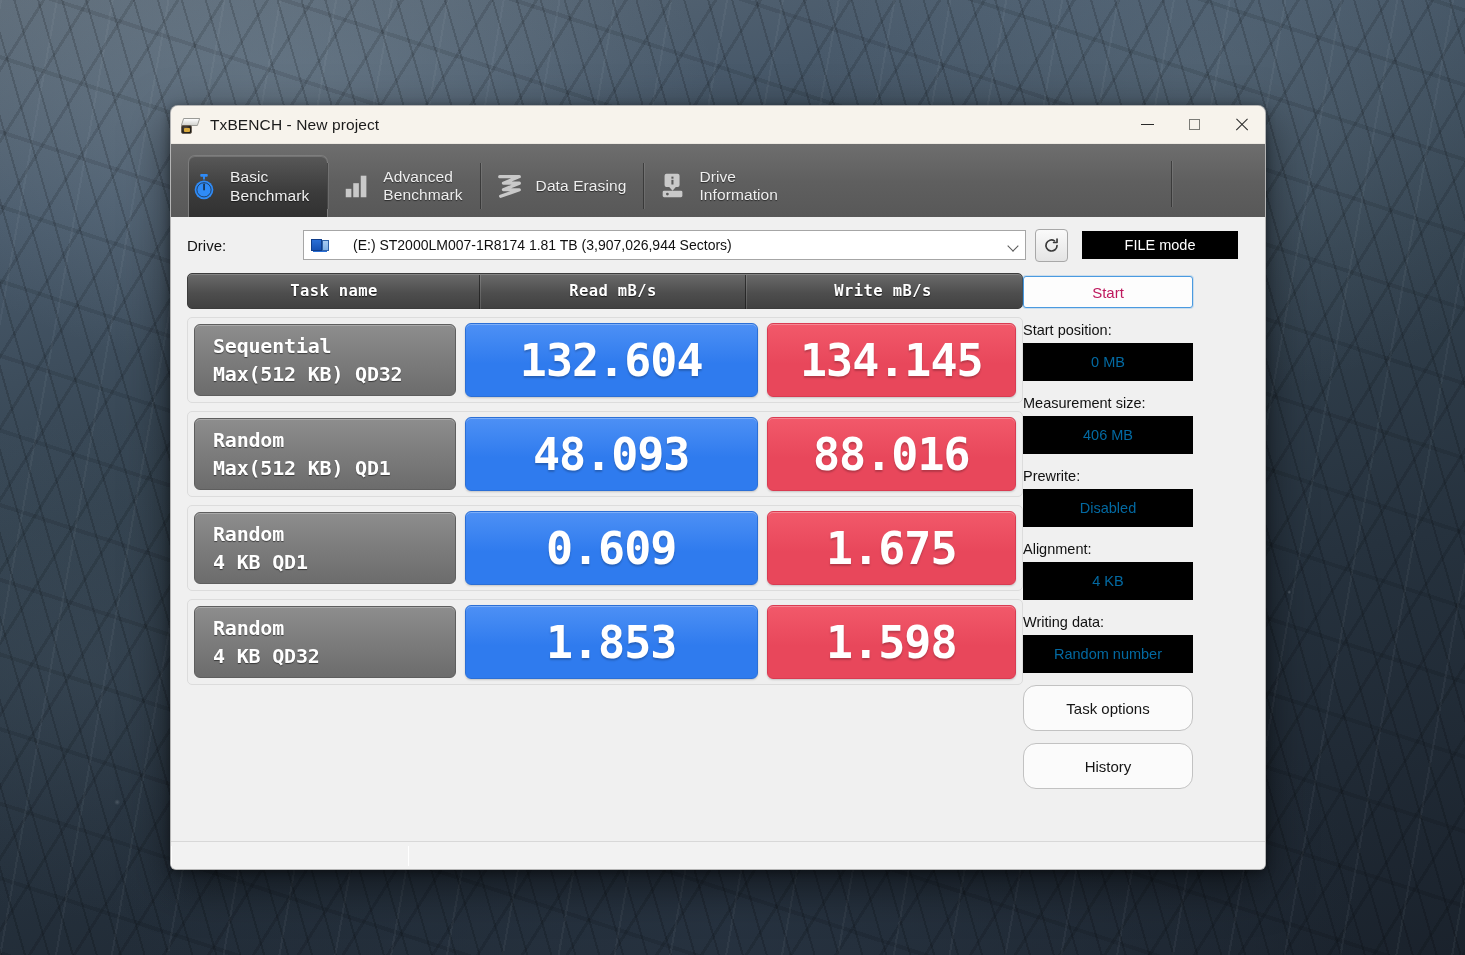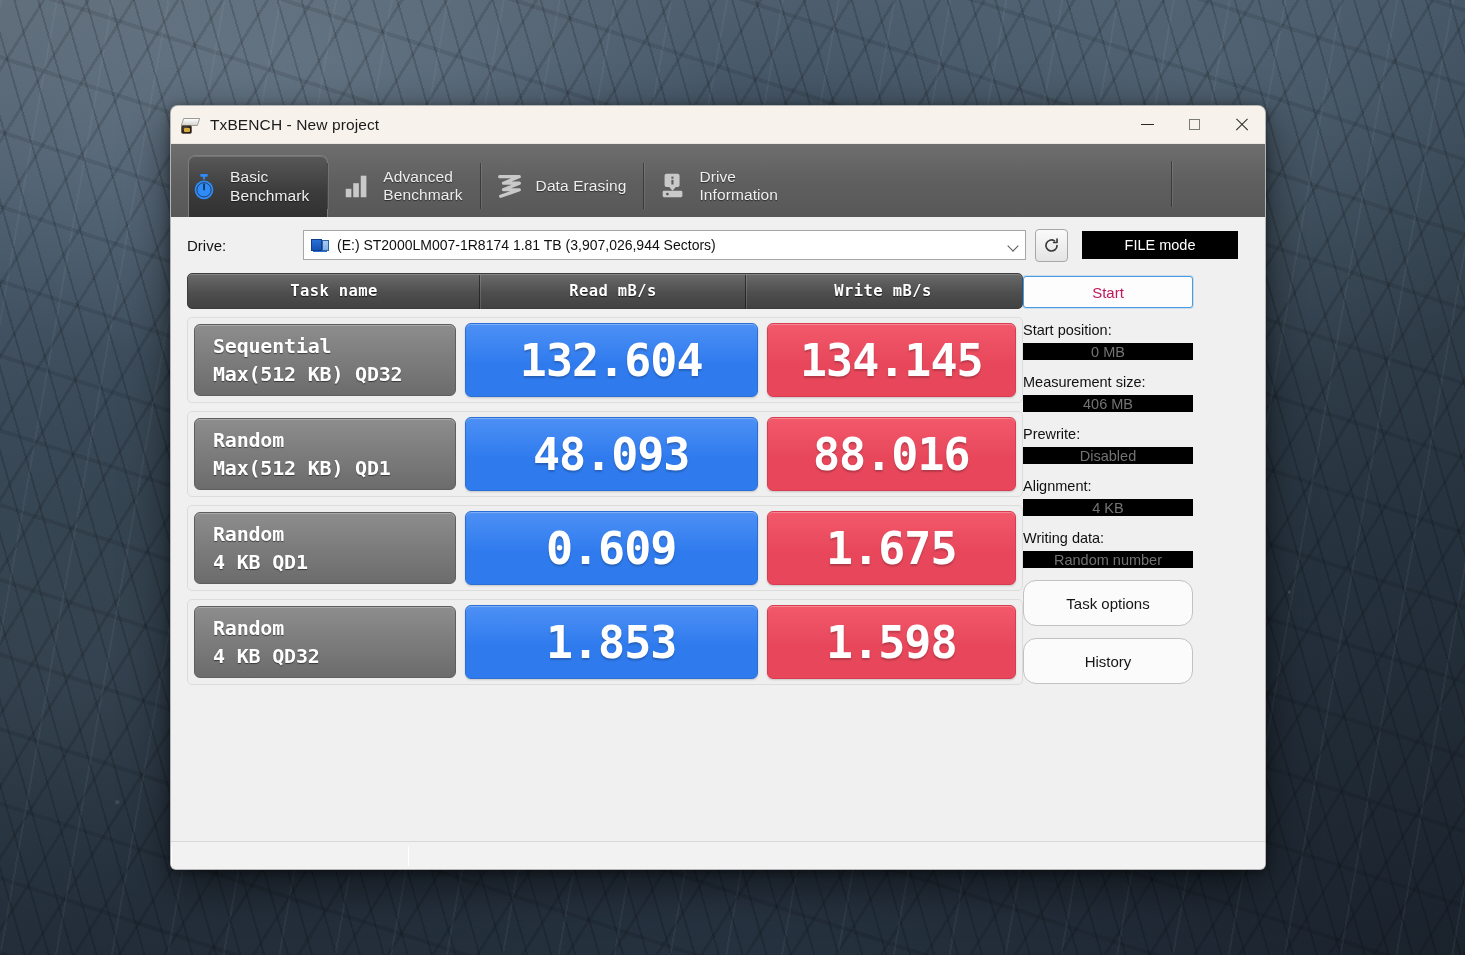--- a/index.html
+++ b/index.html
@@ -218,20 +218,21 @@
   }
   .drive-combo {
     flex: 1 1 auto;
     height: 30px;
     background: #ffffff;
     border: 1px solid #a6a6a6;
     display: flex;
     align-items: center;
     padding: 0 6px 0 7px;
     max-width: 723px;
+    gap: 16px;
   }
   .drive-icon { width: 19px; height: 15px; position: relative; flex: 0 0 auto; margin-right: 7px;}
   .drive-icon .d1 {
     position: absolute; left: 0; top: 1px; width: 11px; height: 12px;
     background: linear-gradient(#2a6fd6, #1551b4); border: 1px solid #0f3d8a;
   }
   .drive-icon .d2 {
     position: absolute; left: 11px; top: 2px; width: 7px; height: 11px;
     background: linear-gradient(#a8ccf2, #7fb0e6); border: 1px solid #2f62a8;
   }
@@ -393,23 +394,23 @@
     display: flex; align-items: center; justify-content: center;
     box-shadow: 0 0 0 1px rgba(74,154,224,0.22);
   }
   .field-label {
     font-size: 14.5px;
     color: #111111;
     margin-top: 14px;
     margin-bottom: 5px;
   }
   .field-value {
-    height: 17px;
+    height: 38px;
     background: #000000;
-    color: #737373;
+    color: #0369a1;
     font-size: 14.5px;
     display: flex; align-items: center; justify-content: center;
   }
   .plain-btn {
     height: 46px;
     margin-top: 12px;
     background: #fbfbfb;
     border: 1px solid #c2c2c2;
     border-radius: 13px;
     font-size: 15px;

